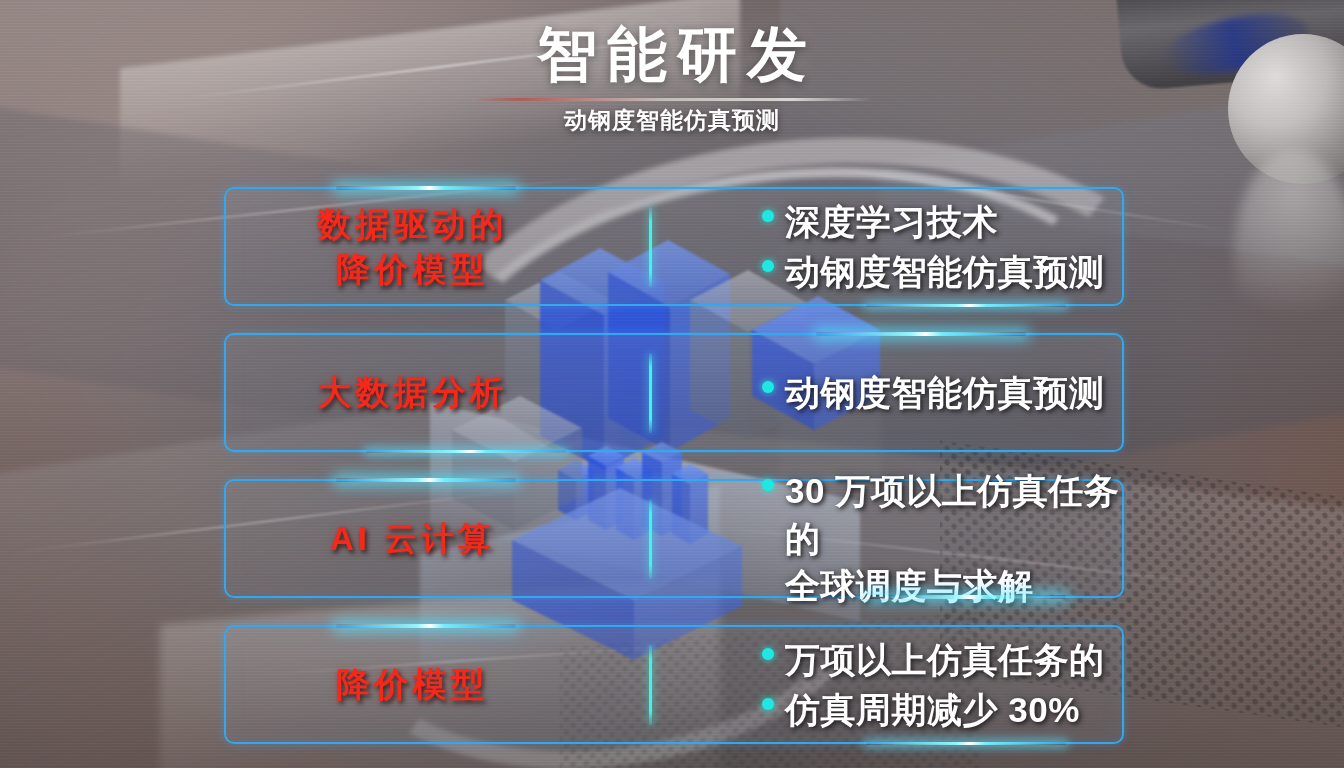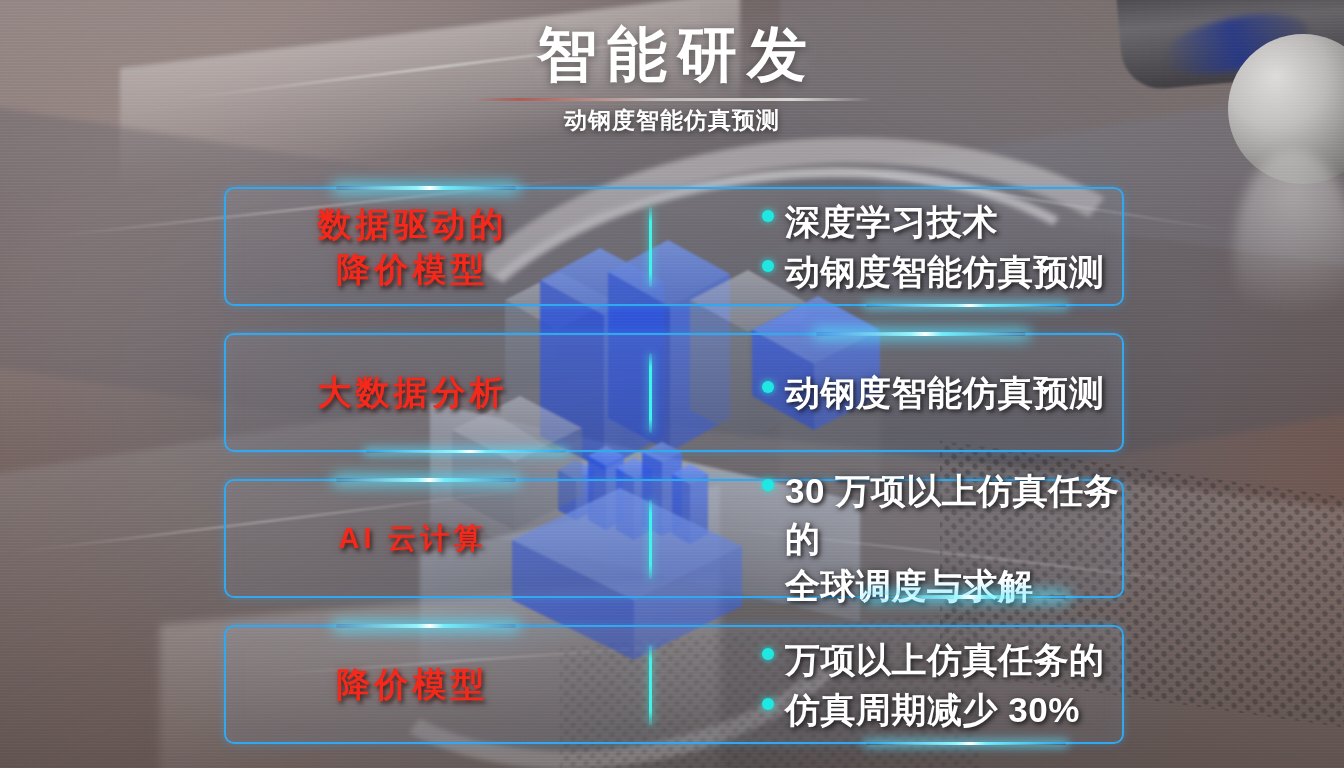--- a/index.html
+++ b/index.html
@@ -158,21 +158,21 @@
     width:387px;flex:0 0 387px;
     display:flex;align-items:center;justify-content:center;
     padding-right:14px;box-sizing:border-box;
   }
   .card-title{
     color:#f4291b;font-weight:700;font-size:34px;line-height:1.32;
     letter-spacing:4px;text-align:center;
     text-shadow:2px 3px 4px rgba(30,20,18,.75), 0 0 10px rgba(180,30,20,.35);
     white-space:pre-line;
   }
-  .card-title.small{font-size:29px;}
+  .card-title.small{font-size:33px;}
 
   .divider{
     width:3px;height:80px;flex:0 0 3px;border-radius:2px;
     background:linear-gradient(180deg,rgba(70,255,240,.25),#3ff5ea 18%,#3ff5ea 82%,rgba(70,255,240,.25));
     box-shadow:0 0 8px rgba(62,245,236,.85);
   }
 
   .card-right{
     flex:1;padding-left:74px;box-sizing:border-box;
   }

